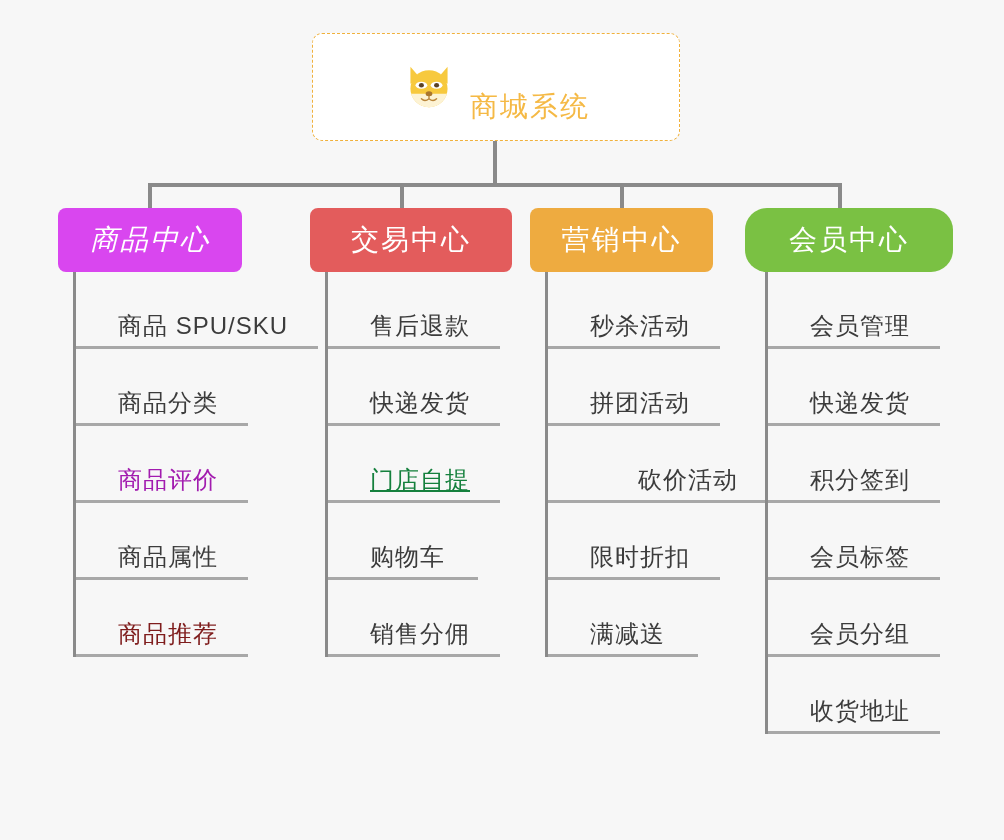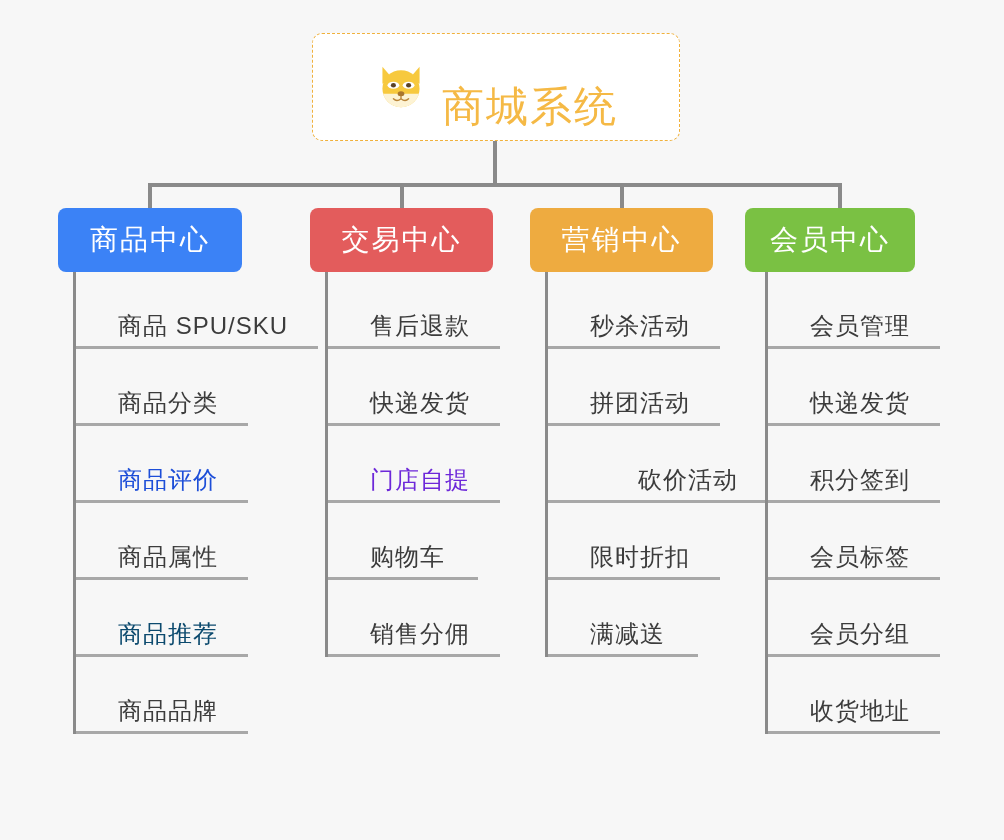--- a/index.html
+++ b/index.html
@@ -38,21 +38,21 @@
     justify-content: center;
     gap: 14px;
   }
   .root-emoji {
     width: 54px;
     height: 54px;
     flex: 0 0 auto;
     display: block;
   }
   .root-title {
-    font-size: 42px;
+    font-size: 28px;
     color: #f5b945;
     letter-spacing: 2px;
     line-height: 1;
     white-space: nowrap;
     margin-top: 40px;
   }
 
   
   .conn {
     position: absolute;
@@ -100,23 +100,23 @@
   }
   .cat-header-label {
     font-size: 28px;
     color: #ffffff;
     letter-spacing: 2px;
     line-height: 1;
     white-space: nowrap;
   }
 
   .branch-1 .cat-header { width: 184px; }
-  .branch-2 .cat-header { width: 183px; }
+  .branch-2 .cat-header { width: 202px; }
   .branch-3 .cat-header { width: 183px; }
-  .branch-4 .cat-header { width: 170px; }
+  .branch-4 .cat-header { width: 208px; border-radius: 22px; }
 
   
   .item-list {
     position: relative;
     margin-left: 15px;
     padding-left: 0;
     border-left: 3px solid #8a8a8a;
   }
   .branch-3 .item-list { margin-left: 15px; }
   .branch-4 .item-list { margin-left: 20px; }
@@ -166,58 +166,55 @@
   </div>
 
   <div class="conn conn-v-root" style="background: rgb(138, 138, 138);"></div>
   <div class="conn conn-h-bus" style="background: rgb(138, 138, 138);"></div>
   <div class="conn conn-drop drop-1" style="background: rgb(138, 138, 138);"></div>
   <div class="conn conn-drop drop-2" style="background: rgb(138, 138, 138);"></div>
   <div class="conn conn-drop drop-3" style="background: rgb(138, 138, 138);"></div>
   <div class="conn conn-drop drop-4" style="background: rgb(138, 138, 138);"></div>
 
   <div class="branch branch-1">
-    <div class="cat-header" style="background: #3b82f6;">
+    <div class="cat-header" style="background: #d946ef; font-style: italic;">
       <span class="cat-header-label">商品中心</span>
     </div>
     <div class="item-list" style="border-left-color: rgb(138, 138, 138);">
       <div class="leaf-item">
           <span class="leaf-underline" style="border-bottom-color: rgb(168, 168, 168);"><span class="leaf-label" style="color: rgb(60, 60, 60);">商品 SPU/SKU</span></span>
         </div>
       <div class="leaf-item">
           <span class="leaf-underline" style="border-bottom-color: rgb(168, 168, 168);"><span class="leaf-label" style="color: rgb(60, 60, 60);">商品分类</span></span>
         </div>
       <div class="leaf-item">
-          <span class="leaf-underline" style="border-bottom-color: rgb(168, 168, 168);"><span class="leaf-label" style="color: #1d4ed8;">商品评价</span></span>
+          <span class="leaf-underline" style="border-bottom-color: rgb(168, 168, 168);"><span class="leaf-label" style="color: #a21caf;">商品评价</span></span>
         </div>
       <div class="leaf-item">
           <span class="leaf-underline" style="border-bottom-color: rgb(168, 168, 168);"><span class="leaf-label" style="color: rgb(60, 60, 60);">商品属性</span></span>
         </div>
       <div class="leaf-item">
-          <span class="leaf-underline" style="border-bottom-color: rgb(168, 168, 168);"><span class="leaf-label" style="color: #0c4a6e;">商品推荐</span></span>
-        </div>
-      <div class="leaf-item">
-          <span class="leaf-underline" style="border-bottom-color: rgb(168, 168, 168);"><span class="leaf-label" style="color: rgb(60, 60, 60);">商品品牌</span></span>
+          <span class="leaf-underline" style="border-bottom-color: rgb(168, 168, 168);"><span class="leaf-label" style="color: #7f1d1d;">商品推荐</span></span>
         </div>
     </div>
   </div>
 
   <div class="branch branch-2">
     <div class="cat-header" style="background: rgb(227, 92, 92);">
       <span class="cat-header-label">交易中心</span>
     </div>
     <div class="item-list" style="border-left-color: rgb(138, 138, 138);">
       <div class="leaf-item">
           <span class="leaf-underline" style="border-bottom-color: rgb(168, 168, 168);"><span class="leaf-label" style="color: rgb(60, 60, 60);">售后退款</span></span>
         </div>
       <div class="leaf-item">
           <span class="leaf-underline" style="border-bottom-color: rgb(168, 168, 168);"><span class="leaf-label" style="color: rgb(60, 60, 60);">快递发货</span></span>
         </div>
       <div class="leaf-item">
-          <span class="leaf-underline" style="border-bottom-color: rgb(168, 168, 168);"><span class="leaf-label" style="color: #6d28d9;">门店自提</span></span>
+          <span class="leaf-underline" style="border-bottom-color: rgb(168, 168, 168);"><span class="leaf-label" style="color: #15803d; text-decoration: underline;">门店自提</span></span>
         </div>
       <div class="leaf-item">
           <span class="leaf-underline" style="border-bottom-color: rgb(168, 168, 168);"><span class="leaf-label" style="color: rgb(60, 60, 60);">购物车</span></span>
         </div>
       <div class="leaf-item">
           <span class="leaf-underline" style="border-bottom-color: rgb(168, 168, 168);"><span class="leaf-label" style="color: rgb(60, 60, 60);">销售分佣</span></span>
         </div>
     </div>
   </div>
 

